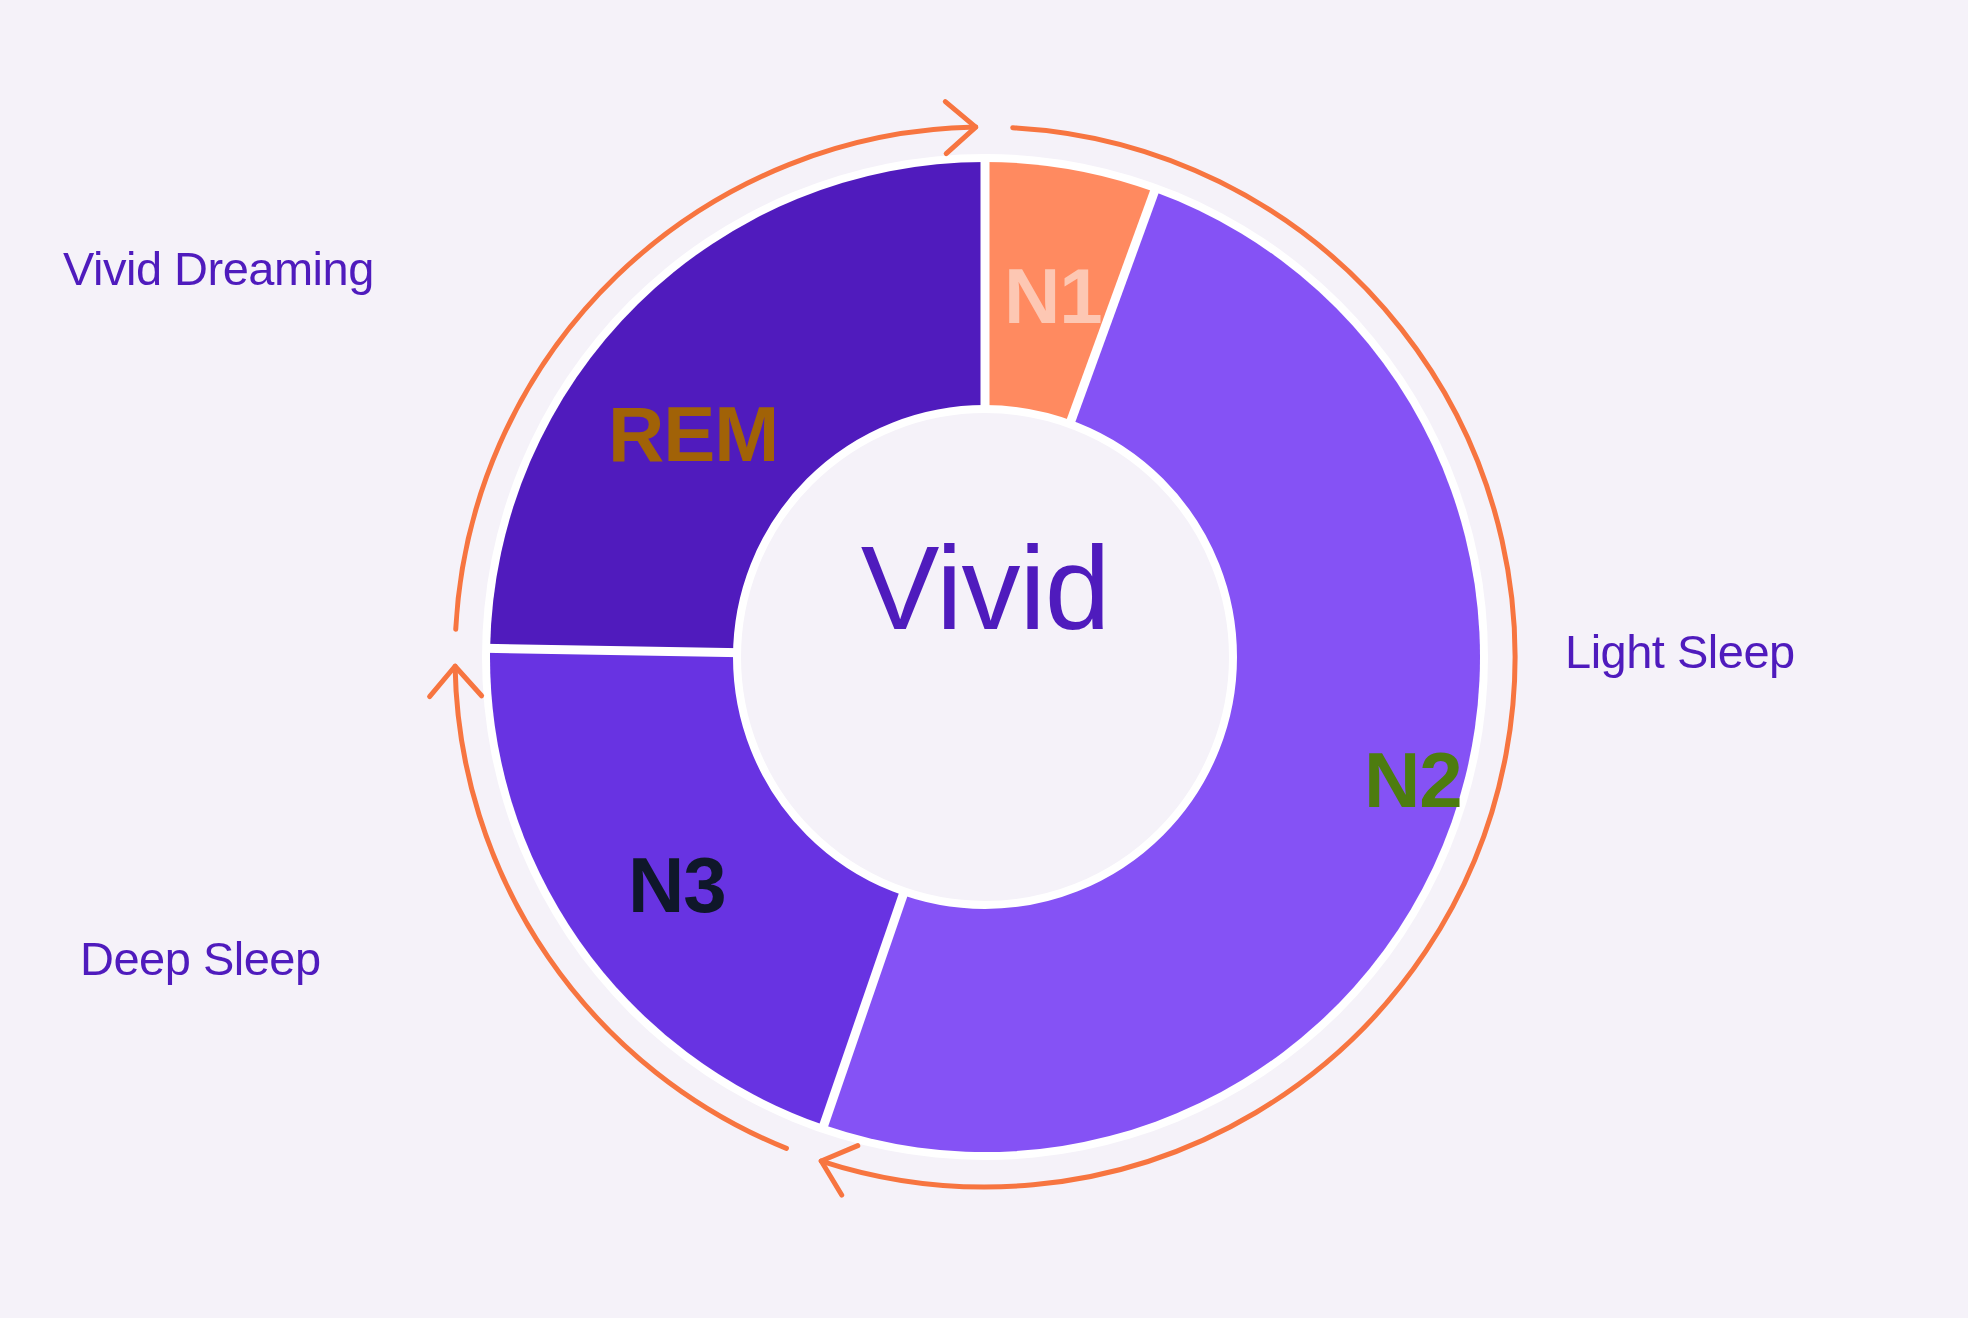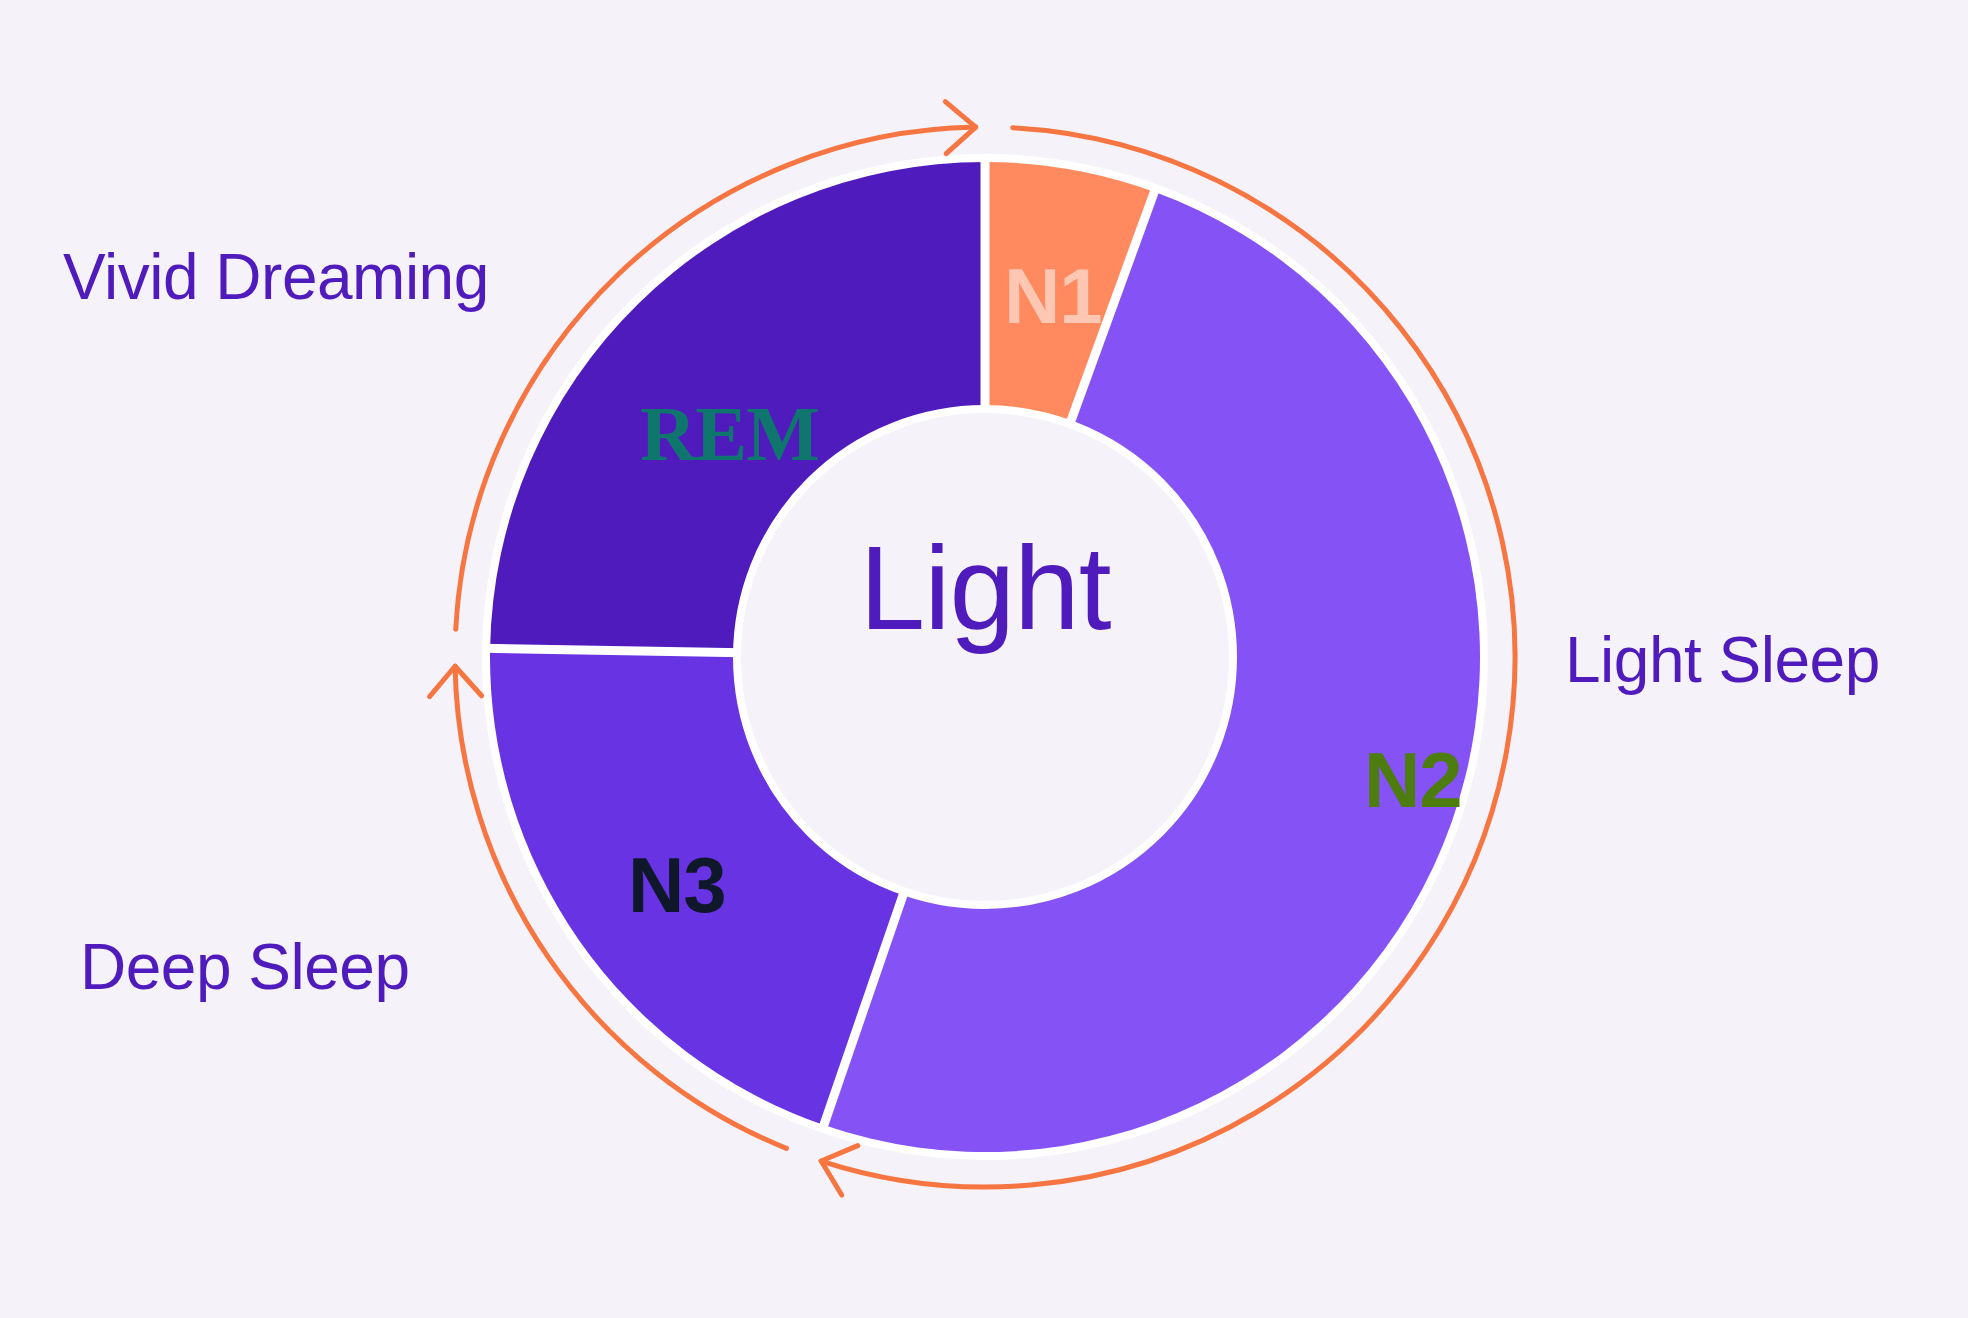--- a/index.html
+++ b/index.html
@@ -20,21 +20,21 @@
     position: absolute;
     left: 0;
     top: 0;
     width: 1968px;
     height: 1318px;
   }
   .side-label {
     position: absolute;
     font-family: "Liberation Sans", sans-serif;
     font-weight: 400;
-    font-size: 64px;
+    font-size: 47px;
     line-height: 1;
     color: #4f1bbd;
     white-space: nowrap;
     letter-spacing: -0.5px;
   }
   .seg-label {
     position: absolute;
     font-family: "Liberation Sans", sans-serif;
     font-weight: 700;
     font-size: 78px;
@@ -87,18 +87,18 @@
       </g>
   </svg>
 
   <div class="side-label" style="left:63px; top:245px;">Vivid Dreaming</div>
   <div class="side-label" style="left:1565px; top:628px;">Light Sleep</div>
   <div class="side-label" style="left:80px; top:935px;">Deep Sleep</div>
 
   <div class="seg-label" style="left: 1004px; top: 249px; color: rgb(253, 199, 179); margin-top: 8px;">N1</div>
   <div class="seg-label" style="left: 1364px; top: 741px; color: #4d7c0f;">N2</div>
   <div class="seg-label" style="left: 628px; top: 846px; color: #0f172a;">N3</div>
-  <div class="seg-label" style="left: 640px; top: 395px; color: #0f766e; font-family: Liberation Serif, serif;">REM</div>
+  <div class="seg-label" style="left: 608px; top: 395px; color: #a16207;">REM</div>
 
   <div class="center-title" style="left:785px; top:528px; width:400px;">
-    <div>Light</div>
+    <div>Vivid</div>
   </div>
 </div>
 
 </body></html>

